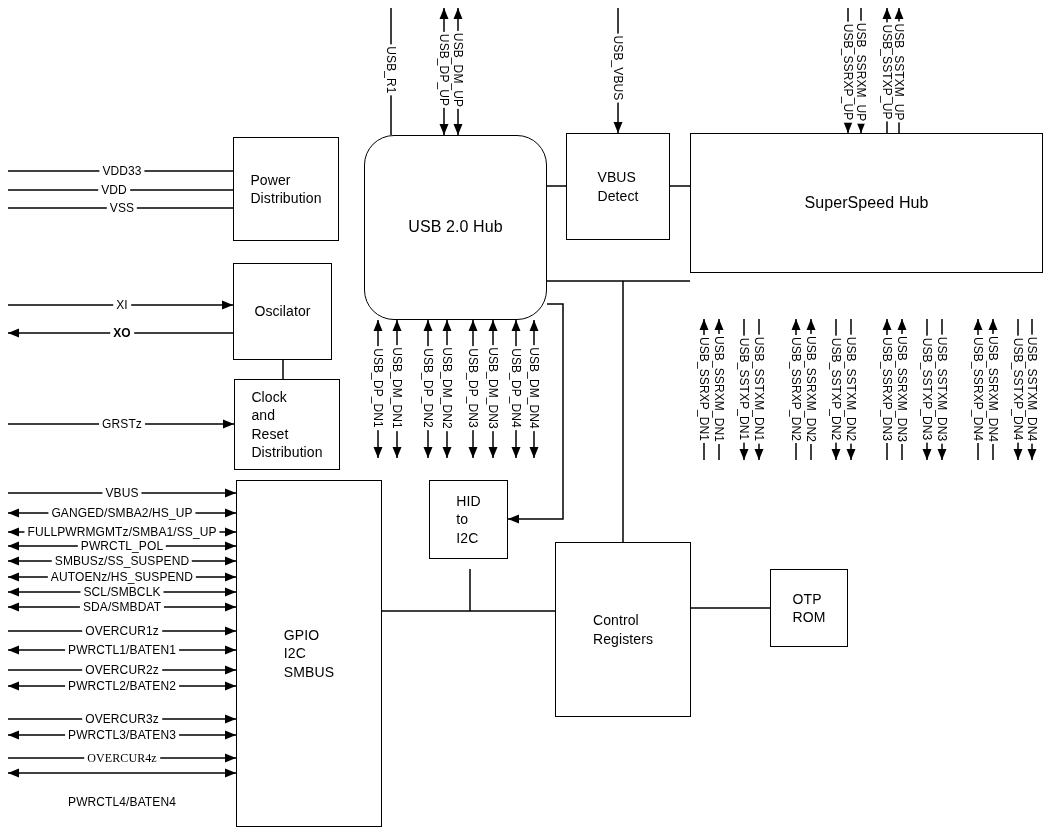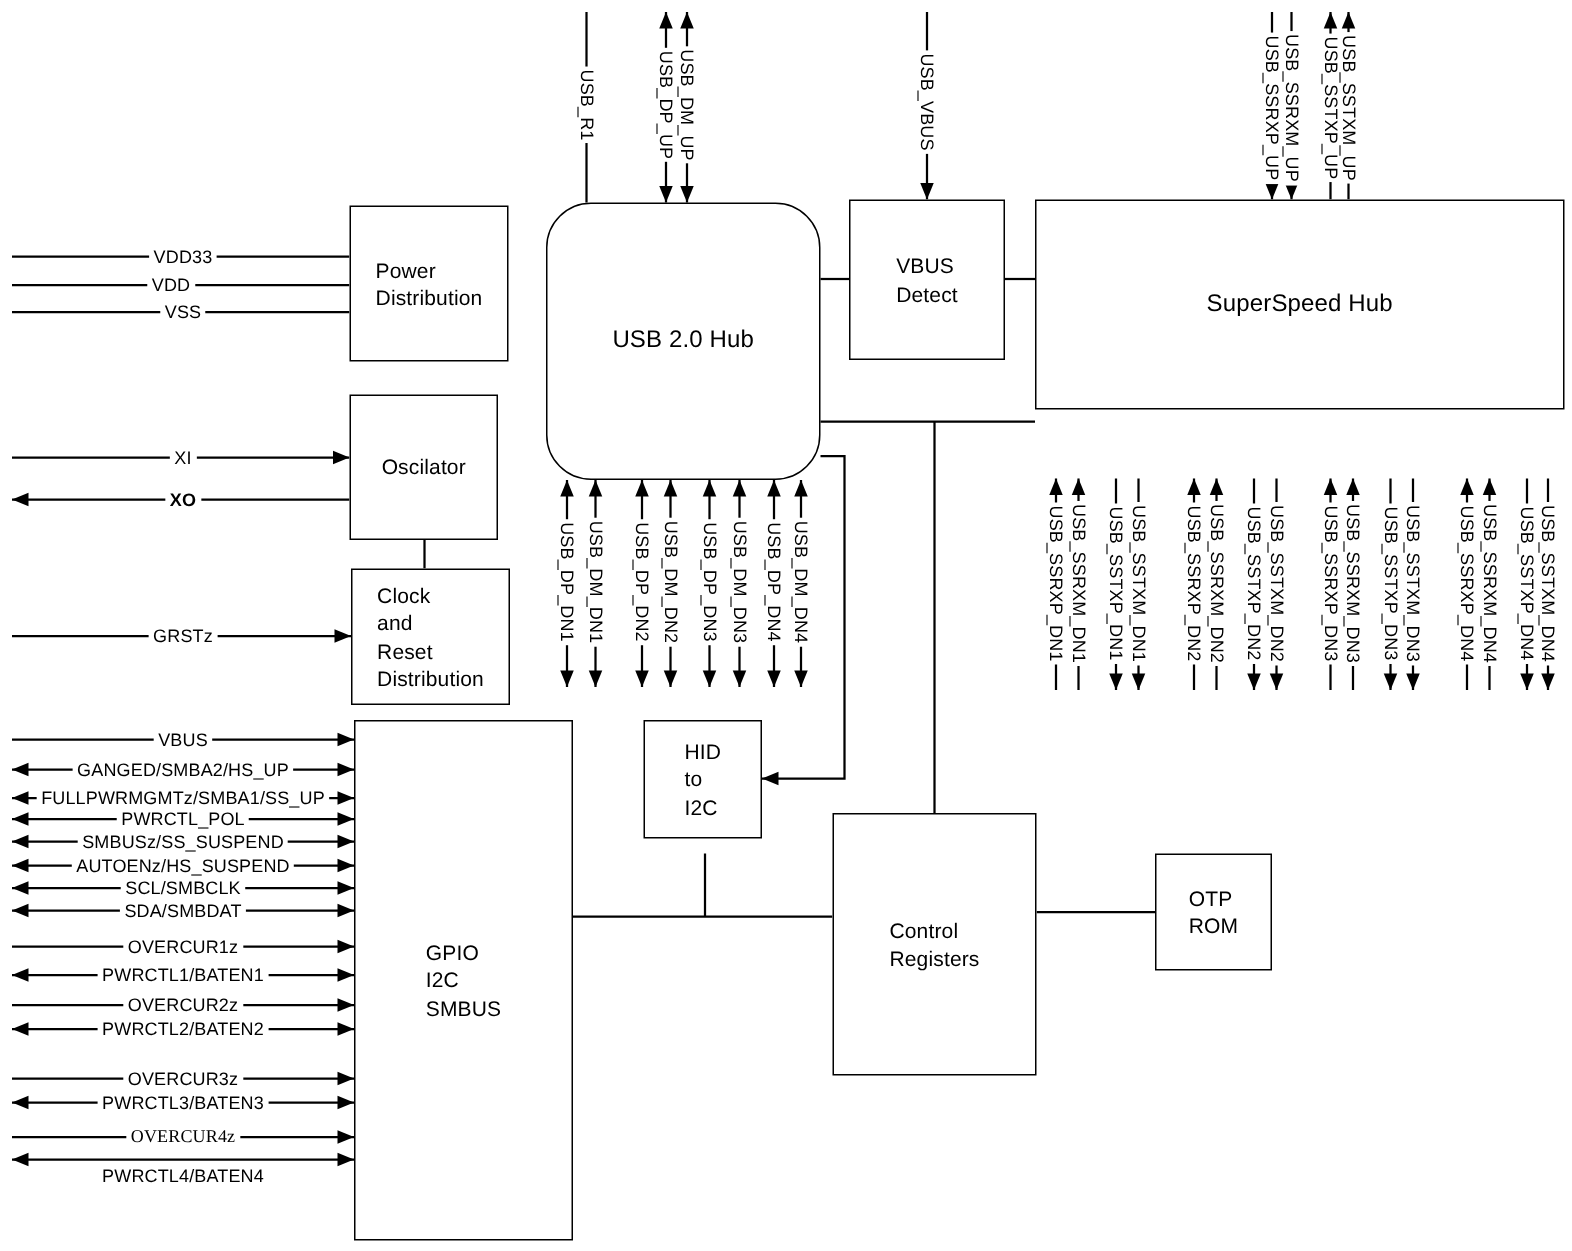--- a/index.html
+++ b/index.html
@@ -182,21 +182,21 @@
       <div class="hlabel" style="left: 122px; top: 577px;">AUTOENz/HS_SUSPEND</div>
       <div class="hlabel" style="left: 122px; top: 592px;">SCL/SMBCLK</div>
       <div class="hlabel" style="left: 122px; top: 607px;">SDA/SMBDAT</div>
       <div class="hlabel" style="left: 122px; top: 631px;">OVERCUR1z</div>
       <div class="hlabel" style="left: 122px; top: 650px;">PWRCTL1/BATEN1</div>
       <div class="hlabel" style="left: 122px; top: 670px; text-align: right;">OVERCUR2z</div>
       <div class="hlabel" style="left: 122px; top: 686px;">PWRCTL2/BATEN2</div>
       <div class="hlabel" style="left: 122px; top: 719px;">OVERCUR3z</div>
       <div class="hlabel" style="left: 122px; top: 735px;">PWRCTL3/BATEN3</div>
       <div class="hlabel" style="left: 122px; top: 758px; font-family: Liberation Serif, serif;">OVERCUR4z</div>
-      <div class="hlabel" style="left: 122px; top: 784px;">PWRCTL4/BATEN4</div>
+      <div class="hlabel" style="left: 122px; top: 802px;">PWRCTL4/BATEN4</div>
       <div class="vlabel" style="left: 391px; top: 70px;">USB_R1</div>
       <div class="vlabel" style="left: 444px; top: 70px;">USB_DP_UP</div>
       <div class="vlabel" style="left: 458px; top: 70px;">USB_DM_UP</div>
       <div class="vlabel" style="left: 618px; top: 68px;">USB_VBUS</div>
       <div class="vlabel" style="left: 848px; top: 72px;">USB_SSRXP_UP</div>
       <div class="vlabel" style="left: 861px; top: 72px;">USB_SSRXM_UP</div>
       <div class="vlabel" style="left: 887px; top: 72px;">USB_SSTXP_UP</div>
       <div class="vlabel" style="left: 899px; top: 72px;">USB_SSTXM_UP</div>
       <div class="vlabel" style="left: 378px; top: 388px;">USB_DP_DN1</div>
       <div class="vlabel" style="left: 397px; top: 388px;">USB_DM_DN1</div>

